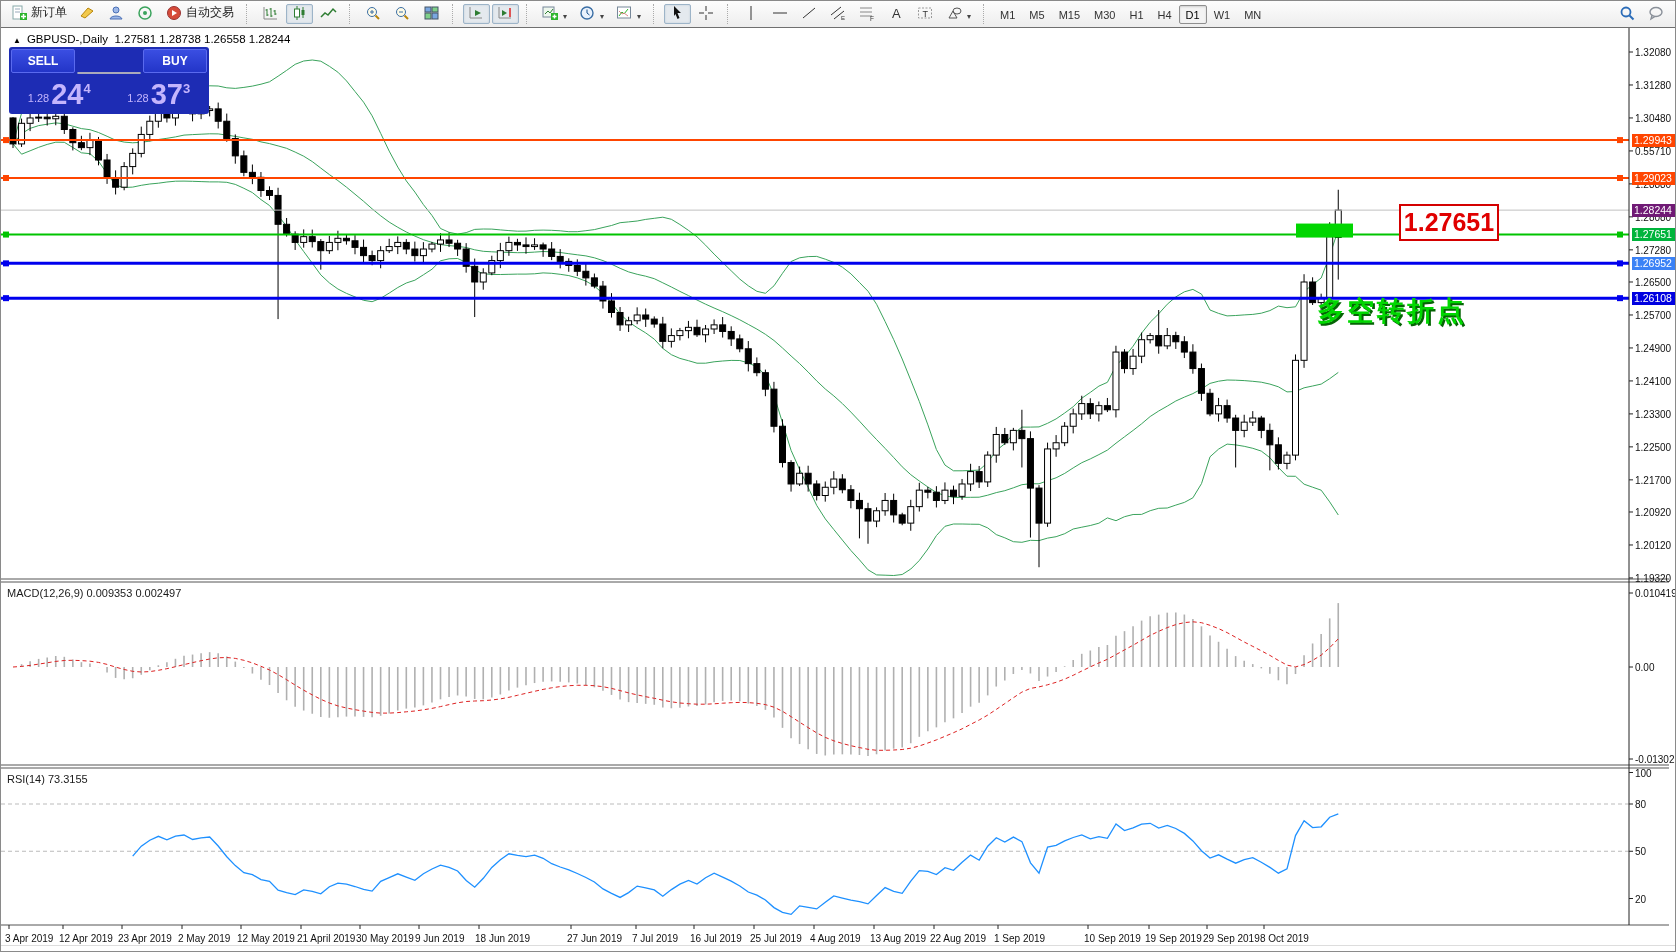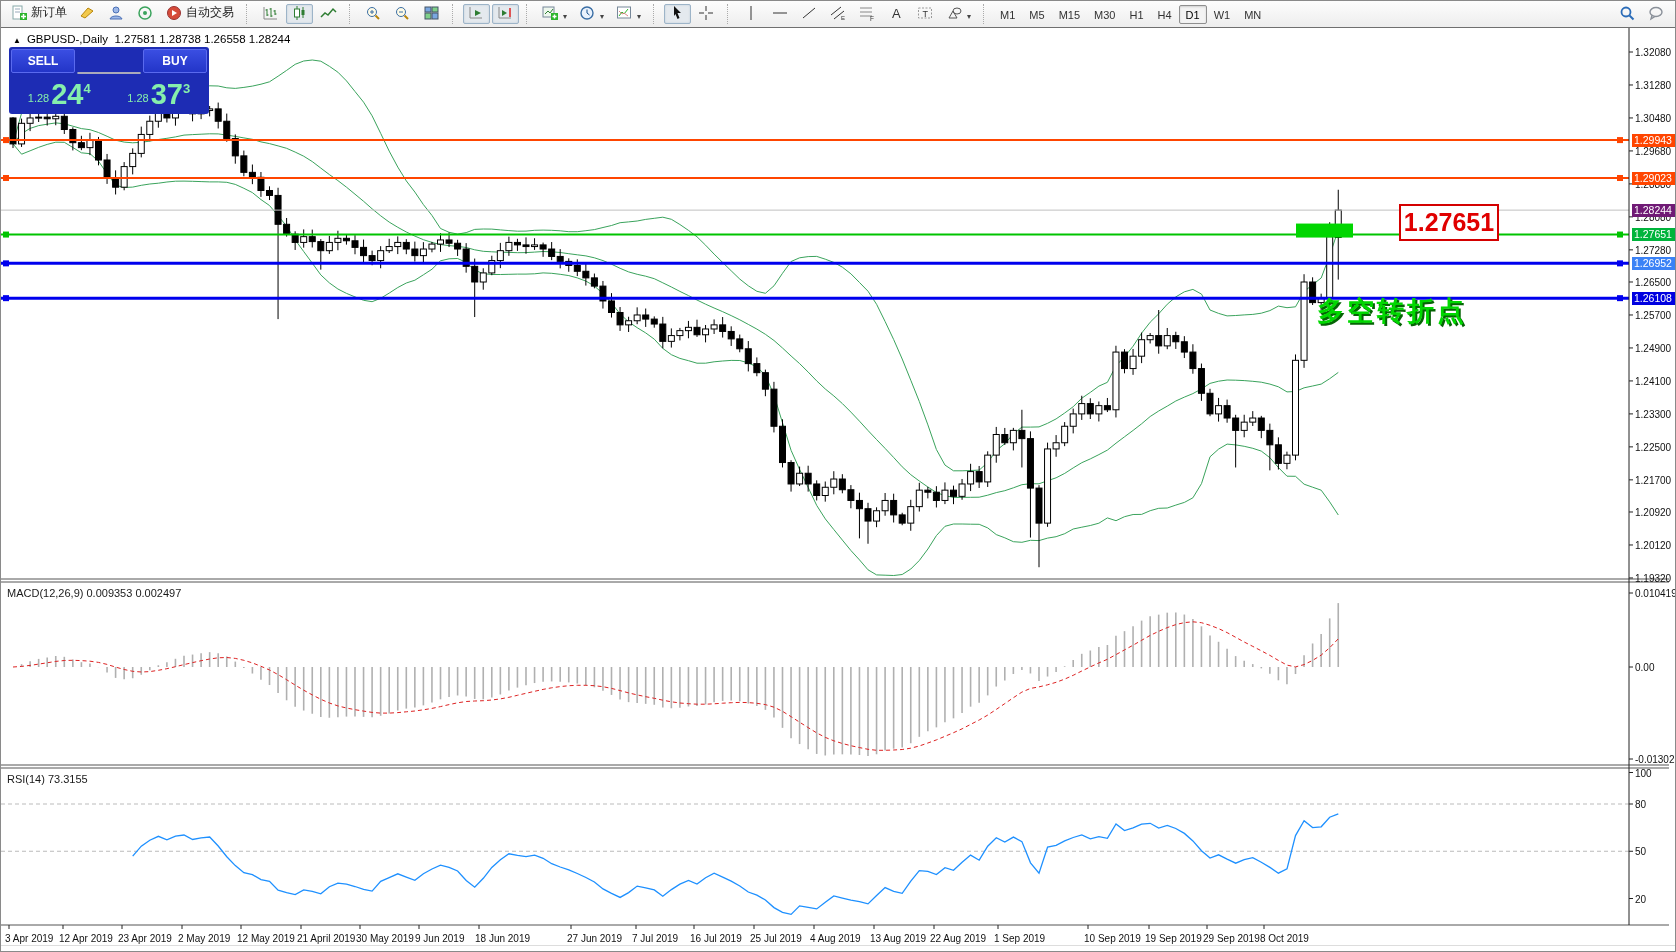--- a/index.html
+++ b/index.html
@@ -24,21 +24,21 @@
   .paneLabel{position:absolute;font-size:11px;color:#1a1a1a;}
   
   #ocp{position:absolute;left:8px;top:19px;width:200px;height:67px;background:#1d2cb4;border-radius:3px;padding:2px;box-sizing:border-box;}
   #ocp .row1{display:flex;height:24px;gap:2px;}
   .ocbtn{flex:0 0 62px;background:linear-gradient(#3a4ee2,#2335c8);border:1px solid #5a6aee;border-radius:2px;color:#fff;
     font-size:12px;font-weight:bold;display:flex;align-items:center;justify-content:center;}
   .volwrap{flex:1;display:flex;background:#0ea5e9;border-radius:2px;overflow:hidden;border:1px solid #aab;margin-top:23px;}
   .volbtn{width:15px;background:#dfe3ea;color:#334;font-size:7px;display:flex;align-items:center;justify-content:center;}
   .volval{flex:1;background:#fff;color:#000;font-size:12px;display:flex;align-items:center;justify-content:center;}
   #ocp .row2{display:flex;height:35px;margin-top:2px;gap:3px;}
-  .pbox{flex:1;color:#86efac;display:flex;align-items:flex-end;justify-content:center;padding-bottom:2px;}
+  .pbox{flex:1;color:#c4b5fd;display:flex;align-items:flex-end;justify-content:center;padding-bottom:2px;}
   .psmall{font-size:11px;margin-bottom:4px;}
   .pbig{font-size:29px;font-weight:bold;line-height:27px;margin-left:2px;}
   .psup{font-size:13px;font-weight:bold;margin-bottom:12px;}
   
   #price-tag{position:absolute;left:1398px;top:176px;width:96px;height:33px;border:2px solid #d40000;background:#fff;
     color:#e00000;font-size:25px;font-weight:bold;display:flex;align-items:center;justify-content:center;letter-spacing:0px;}
   #cn-note{position:absolute;left:1316px;top:265px;font-size:27px;font-weight:bold;color:#00d800;
     text-shadow:2px 2px 0 #056405;letter-spacing:3px;}
   #sym-title{position:absolute;left:12px;top:5px;font-size:11.5px;color:#000;}
   #sym-title .tri{font-size:8px;margin-right:6px;}
@@ -850,21 +850,21 @@
     </div>
 
     <div id="price-tag">1.27651</div>
     <div id="cn-note">多空转折点</div>
 
     <div class="paneLabel" style="left:6px;top:559px;">MACD(12,26,9) 0.009353 0.002497</div>
     <div class="paneLabel" style="left:6px;top:745px;">RSI(14) 73.3155</div>
   <div class="ax" style="left:1634px;top:19px;">1.32080</div>
       <div class="ax" style="left:1634px;top:51.9747331107539px;">1.31280</div>
       <div class="ax" style="left:1634px;top:84.94946622150782px;">1.30480</div>
-      <div class="ax" style="left:1634px;top:117.92419933226174px;">1.29680</div>
+      <div class="ax" style="left:1634px;top:117.92419933226174px;">0.55710</div>
       <div class="ax" style="left:1634px;top:150.89893244301564px;">1.28880</div>
       <div class="ax" style="left:1634px;top:183.87366555376957px;">1.28080</div>
       <div class="ax" style="left:1634px;top:216.84839866452347px;">1.27280</div>
       <div class="ax" style="left:1634px;top:248.99876344750862px;">1.26500</div>
       <div class="ax" style="left:1634px;top:281.9734965582625px;">1.25700</div>
       <div class="ax" style="left:1634px;top:314.9482296690155px;">1.24900</div>
       <div class="ax" style="left:1634px;top:347.9229627797695px;">1.24100</div>
       <div class="ax" style="left:1634px;top:380.8976958905234px;">1.23300</div>
       <div class="ax" style="left:1634px;top:413.8724290012773px;">1.22500</div>
       <div class="ax" style="left:1634px;top:446.8471621120312px;">1.21700</div>

